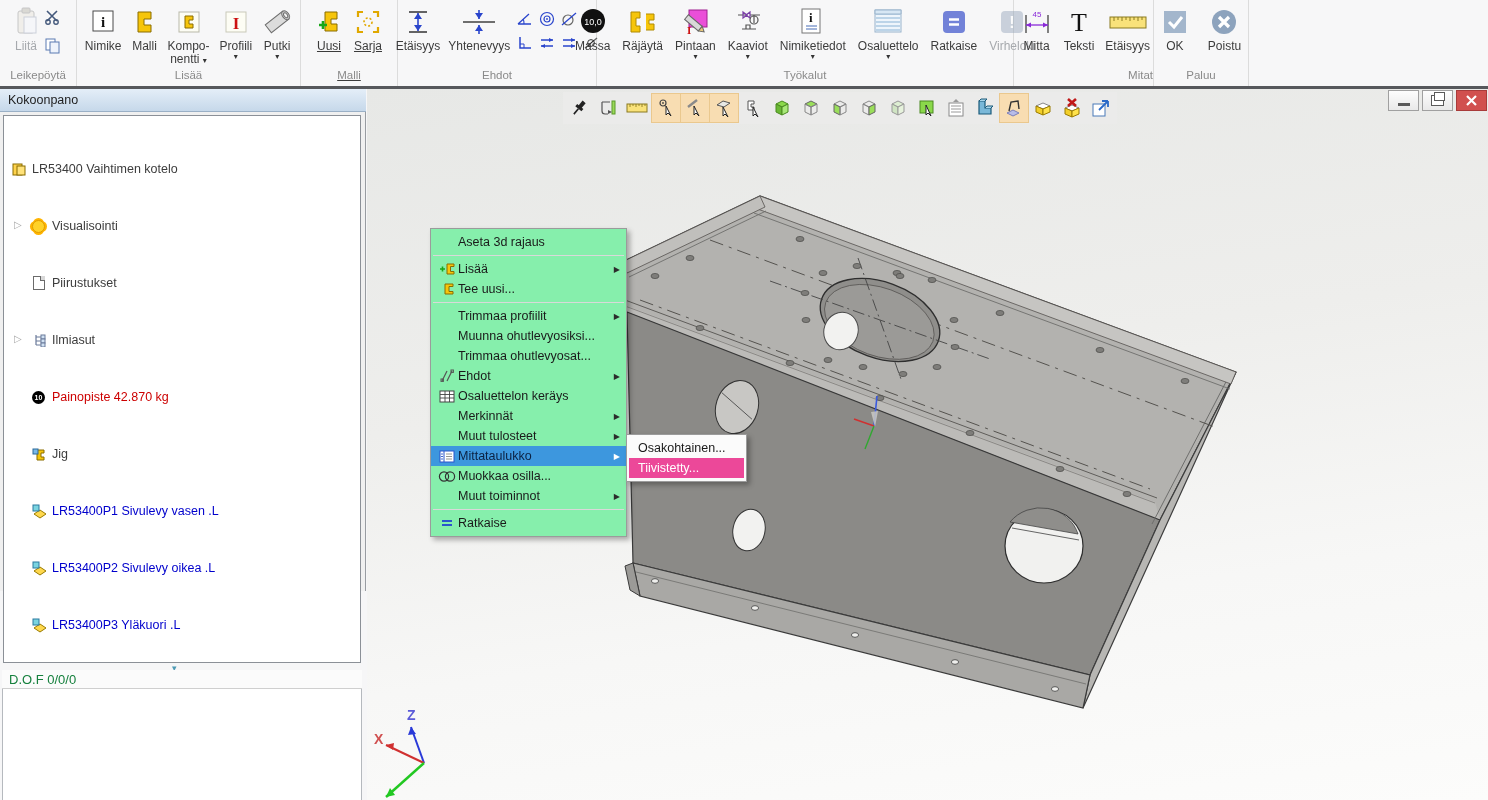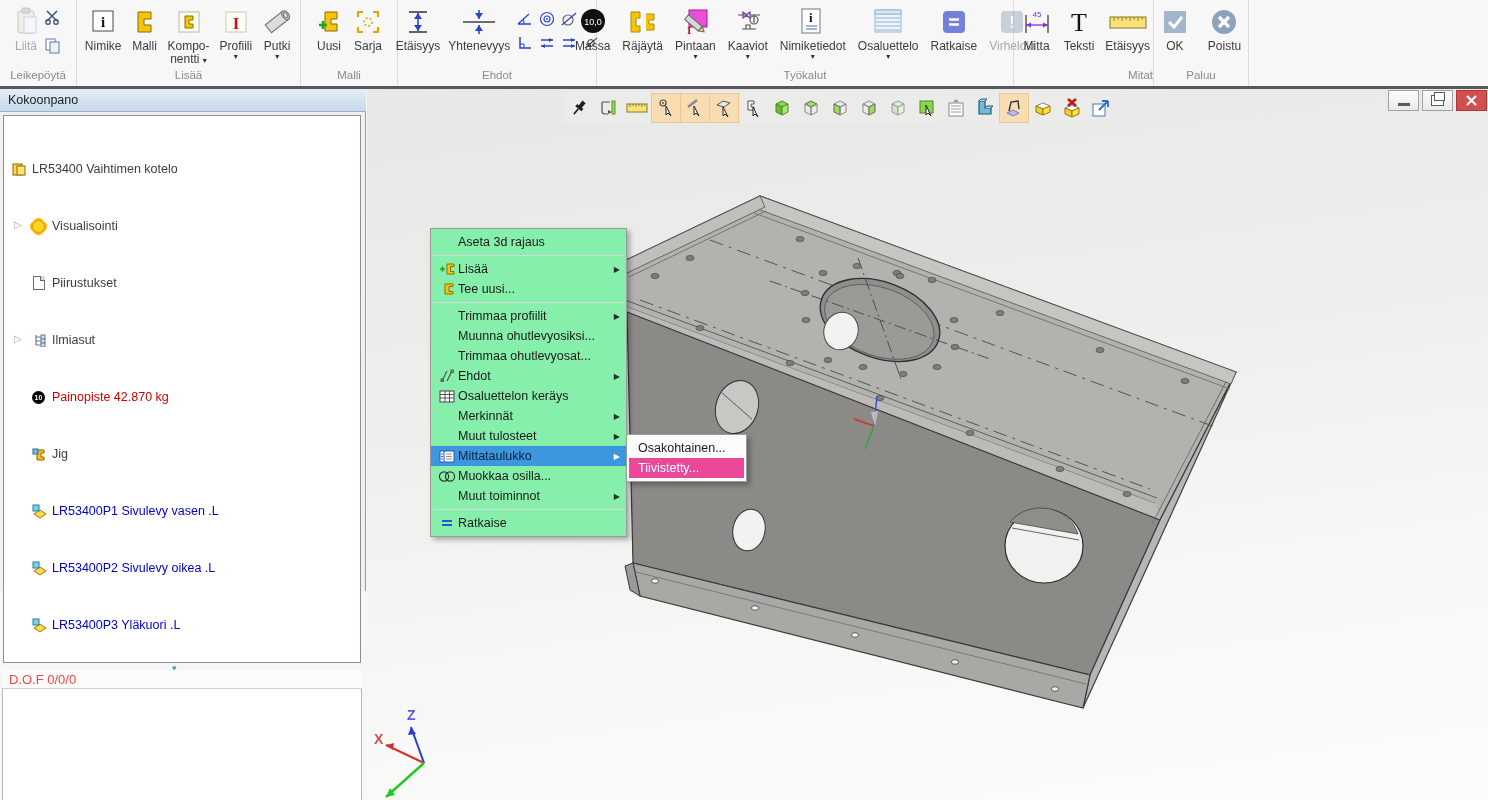--- a/index.html
+++ b/index.html
@@ -29,21 +29,21 @@
   .phead{position:absolute;left:0;top:0;width:366px;height:23px;background:linear-gradient(#e4eef8,#c6d8ea);
          border-bottom:1px solid #9ab0c6;font-size:12.5px;color:#1d1d1d;line-height:23px;padding-left:8px;box-sizing:border-box;}
   .tbox{position:absolute;left:3px;top:26px;width:358px;height:548px;background:#fff;border:1px solid #8b9097;box-sizing:border-box;overflow:hidden;}
   .trow{position:relative;display:flex;align-items:center;height:18px;padding-left:26px;font-size:12.5px;white-space:nowrap;cursor:default;margin-top:39px;}
   .trow.root{padding-left:6px;}
   .exp{position:absolute;left:10px;top:2px;font-size:10px;color:#a9a9a9;}
   .ticon{display:inline-flex;width:17px;height:15px;margin-right:5px;align-items:center;justify-content:center;flex:0 0 17px;}
   .blue{color:#0000cc;} .red{color:#cc0000;}
   .split-handle{position:absolute;left:172px;top:574px;font-size:9px;color:#4d9ab5;}
   .dofrow{position:absolute;left:2px;top:581px;width:360px;height:19px;background:#fbfbfb;border-bottom:1px solid #cfcfcf;
-          font-size:13px;line-height:19px;padding-left:7px;box-sizing:border-box;color:#ef4444;}
+          font-size:13px;line-height:19px;padding-left:7px;box-sizing:border-box;color:#15803d;}
   .wbox{position:absolute;left:2px;top:600px;width:360px;height:111px;background:#ffffff;border-left:1px solid #b5b9be;border-right:1px solid #b5b9be;box-sizing:border-box;}
 
   
   .vp{position:absolute;left:367px;top:89px;width:1121px;height:711px;
       background:linear-gradient(172deg,#e7e8e6 0%,#eeeeec 40%,#f7f7f6 70%,#fcfcfb 100%);}
   .vtb{position:absolute;left:196px;top:3px;display:flex;gap:1px;background:#ebebea;padding:2px;}
   .vbtn{width:28px;height:28px;display:flex;align-items:center;justify-content:center;}
   .vbtn.hl{background:#f8ddb2;outline:1px solid #eac88e;}
   .winbtns{position:absolute;left:1021px;top:1px;display:flex;gap:3px;}
   .wbtn{width:31px;height:21px;background:linear-gradient(#fdfdfd,#e9e9e9);border:1px solid #a0a0a0;
@@ -163,21 +163,21 @@
                 </g>
               </svg>
           </span>
           <span class="rlbl">Putki</span>
           <span class="caret">▾</span>
         </div>
       </div>
       <div class="glabel">Lisää</div>
     </div>
 
-    <div class="rgroup" style="left:301px;width:96px;">
+    <div class="rgroup" style="left:301px;width:96px;text-decoration:underline;">
       <div class="ritems" style="gap:6px;">
         <div class="rbtn">
           <span class="ric">
             <svg width="26" height="28">
                 <path d="M21,4 H9 V23 H21 V16 H15 V11 H21 Z" fill="#f6c50b" stroke="#8a6d00"></path>
                 <path d="M3,17 h8 M7,13 v8" stroke="#18a818" stroke-width="2.6"></path>
               </svg>
           </span>
           <span class="rlbl">Uusi</span>
         </div>

